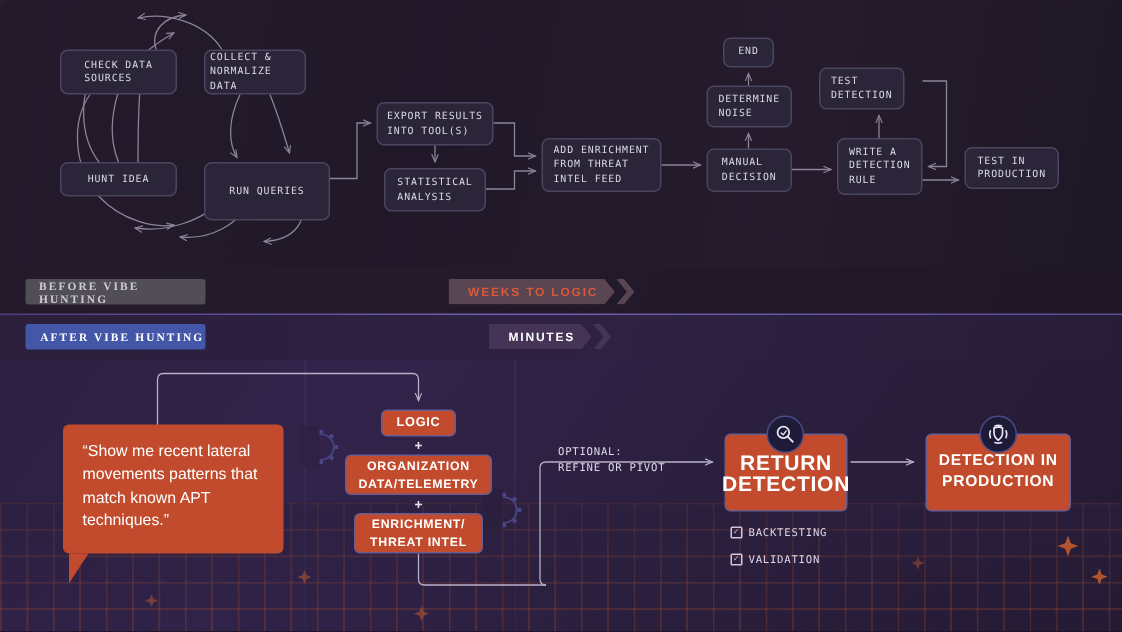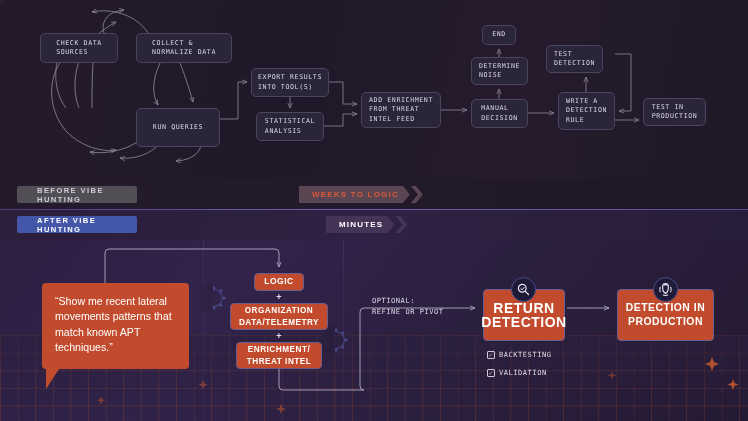--- a/index.html
+++ b/index.html
@@ -48,23 +48,23 @@
     background: linear-gradient(90deg, #4b3f7a 0%, #6d5fae 45%, #5a4c93 100%);
     z-index: 6;
   }
   .band-after {
     top: 210px; height: 30px;
     background: linear-gradient(100deg, #2b1f3c 0%, #2e2142 55%, #281d38 100%);
   }
 
   .tag {
     position: absolute; height: 17px; border-radius: 2px;
-    display: flex; align-items: center; padding-left: 20px;
+    display: flex; align-items: center; padding-left: 9px;
     font-size: 7.6px; font-weight: bold; letter-spacing: 1.4px;
-    font-family: Liberation Sans, sans-serif;
+    font-family: Liberation Serif, serif;
     justify-content: center;
   }
   .tag-before { background: #514e56; color: #cfcbd4; }
   .tag-after  { background: #4456a8; color: #ffffff; }
 
   .chipwrap { position: absolute; height: 17px; display: flex; align-items: center; }
   .chip {
     height: 17px; display: flex; align-items: center; justify-content: center;
     padding: 0 11px 0 13px;
     font-size: 8px; font-weight: bold; letter-spacing: 1.2px;
@@ -227,23 +227,26 @@
         <path d="M615,54 L631,54 L631,111 L619,111"></path>
 
         <path d="M615,120 L639,120"></path>
       </g>
     </svg>
 
     <div class="nbox" style="left: 40px; top: 33px; width: 78px; height: 30px;">
       <span>CHECK DATA
 SOURCES</span>
     </div>
-    <div class="nbox" style="left: 136px; top: 33px; width: 96px; height: 30px;">
+    <div class="nbox" style="left: 136px; top: 33px; width: 68px; height: 30px;">
       <span>COLLECT &amp;
 NORMALIZE DATA</span>
+    </div>
+    <div class="nbox" style="left: 40px; top: 108px; width: 78px; height: 23px;">
+      <span>HUNT IDEA</span>
     </div>
     <div class="nbox" style="left: 136px; top: 108px; width: 84px; height: 39px;">
       <span>RUN QUERIES</span>
     </div>
     <div class="nbox" style="left: 251px; top: 68px; width: 78px; height: 29px;">
       <span>EXPORT RESULTS
 INTO TOOL(S)</span>
     </div>
     <div class="nbox" style="left: 256px; top: 112px; width: 68px; height: 29px;">
       <span>STATISTICAL

